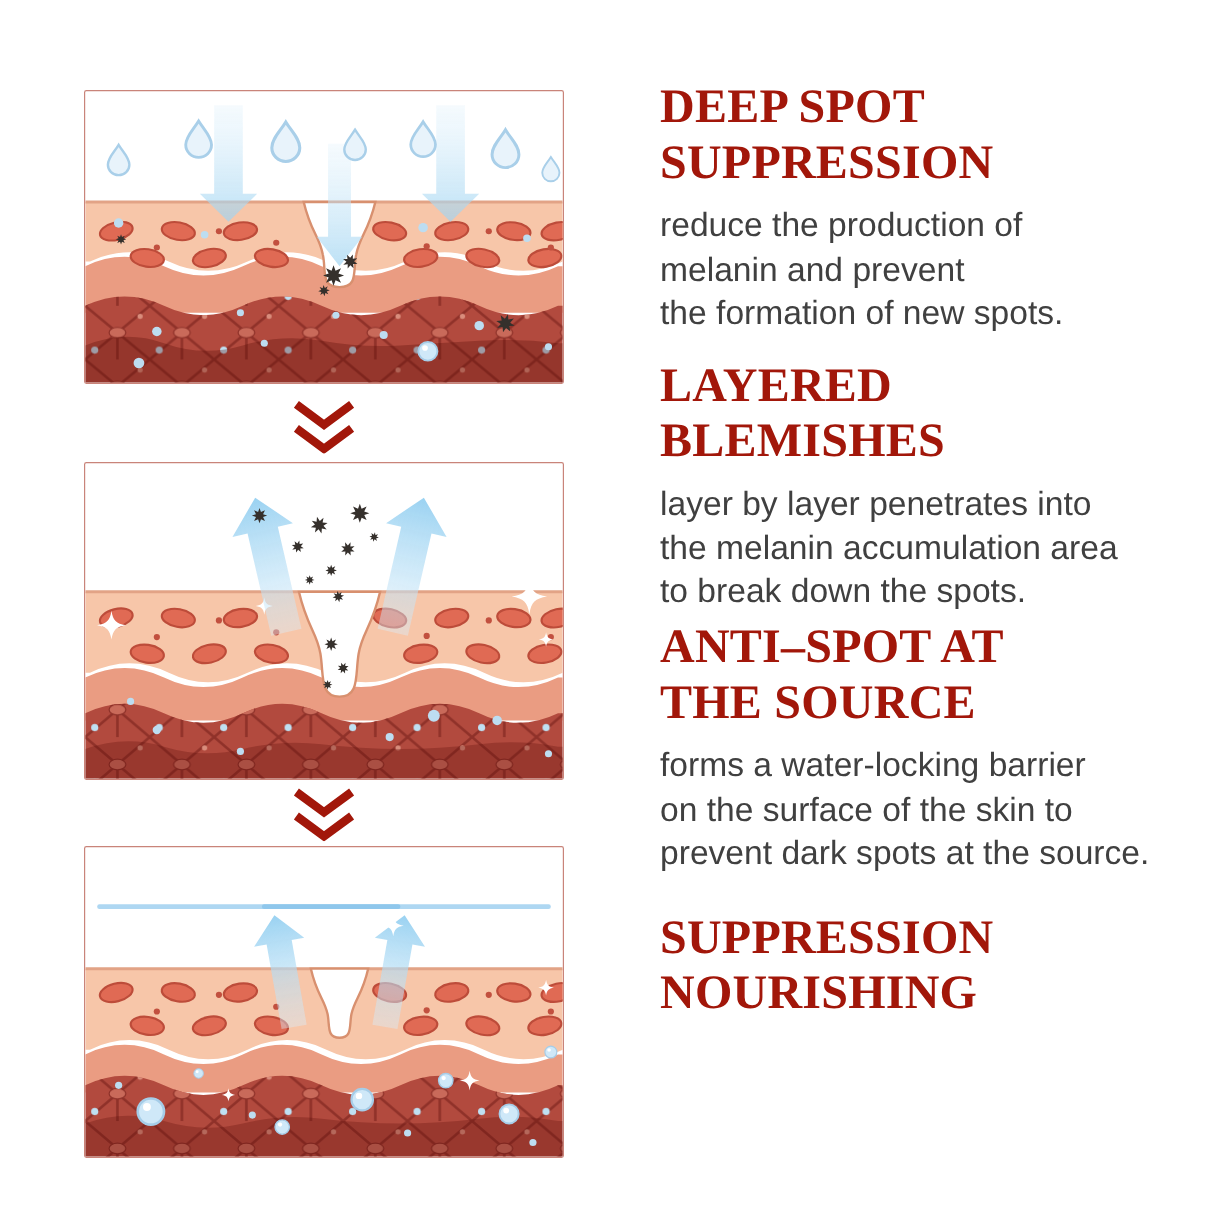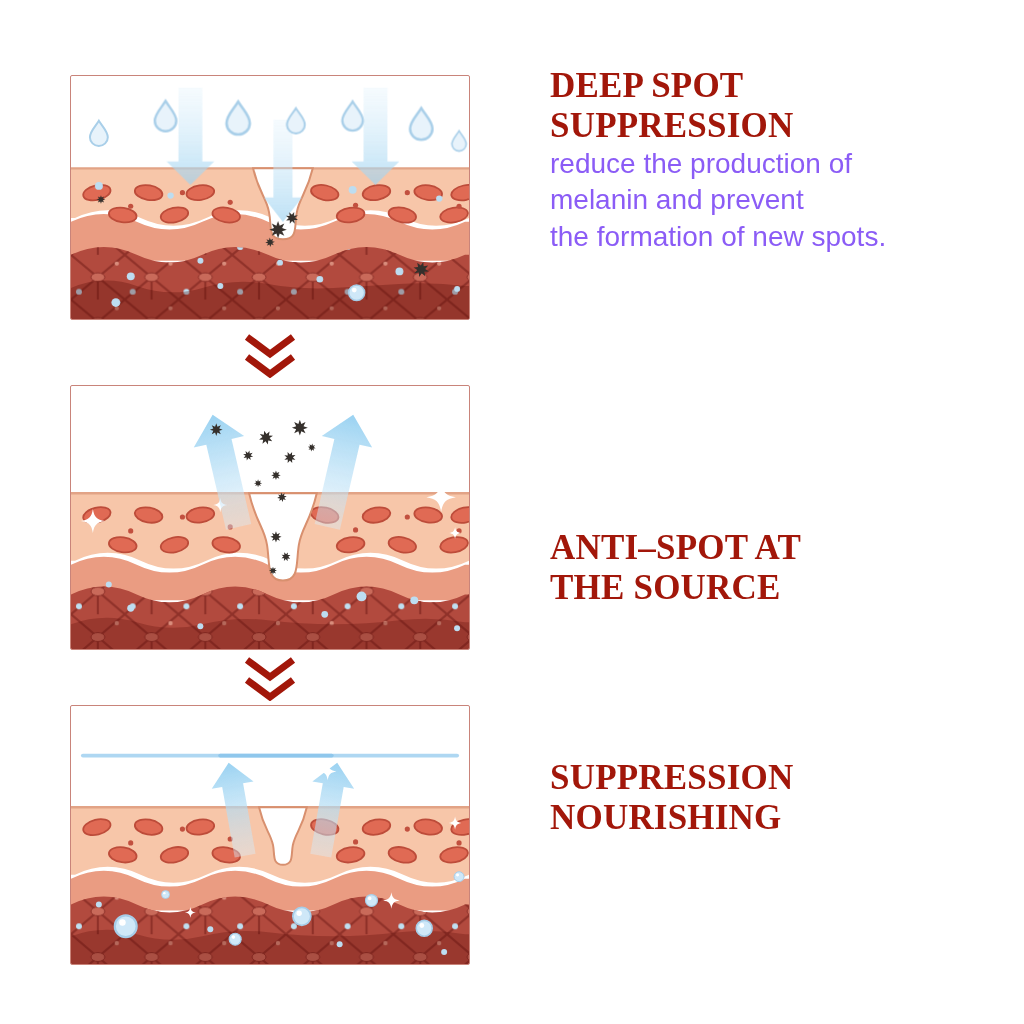--- a/index.html
+++ b/index.html
@@ -9,23 +9,23 @@
   .panel{position:absolute;left:70px;width:400px;background:#fff;border:1px solid #c9847a;border-radius:2px;overflow:hidden}
   #panel1{top:75px;height:245px}
   #panel2{top:385px;height:265px}
   #panel3{top:705px;height:260px}
   .panel svg{display:block;width:100%;height:100%}
   .chevron{position:absolute;left:240px;width:60px;height:46px}
   #chev1{top:332px}
   #chev2{top:655px}
   .chevron svg{display:block;width:100%;height:100%}
   .section{position:absolute;left:550px;width:470px}
-  #sec1{top:66px}#sec2{top:298px}#sec3{top:528px}#sec4{top:758px}
-  .heading{font-family:"Liberation Serif",serif;font-weight:700;font-size:35px;line-height:1.14;color:#a2170a;white-space:pre-line;letter-spacing:.2px}
-  .body-text{font-size:28px;line-height:1.3;color:#8b5cf6;white-space:pre-line}
+  #sec1{top:66px}#sec2{top:298px}#sec3{top:516px}#sec4{top:758px}
+  .heading{font-family:"Liberation Serif",serif;font-weight:700;font-size:40px;line-height:1.14;color:#a2170a;white-space:pre-line;letter-spacing:.2px}
+  .body-text{margin-top:13px;font-size:28px;line-height:1.3;color:#404040;white-space:pre-line}
 </style>
 </head>
 <body>
 
 <div class="page">
 
   <svg style="position:absolute;width:0;height:0" aria-hidden="true">
     <defs>
       <linearGradient id="beamDown" x1="0" y1="0" x2="0" y2="1">
         <stop offset="0" stop-color="#e4f3fc" stop-opacity="0.5"></stop>
@@ -246,25 +246,33 @@
 
   <section class="section" id="sec1">
     <h2 class="heading">DEEP SPOT
 SUPPRESSION</h2>
     <p class="body-text">reduce the production of
 melanin and prevent
 the formation of new spots.</p>
   </section>
 
   <section class="section" id="sec2">
+    <h2 class="heading">LAYERED
+BLEMISHES</h2>
+    <p class="body-text">layer by layer penetrates into
+the melanin accumulation area
+to break down the spots.</p>
   </section>
 
   <section class="section" id="sec3">
     <h2 class="heading">ANTI–SPOT AT
 THE SOURCE</h2>
+    <p class="body-text">forms a water-locking barrier
+on the surface of the skin to
+prevent dark spots at the source.</p>
   </section>
 
   <section class="section" id="sec4">
     <h2 class="heading">SUPPRESSION
 NOURISHING</h2>
   </section>
 
 </div>
 
 </body></html>

